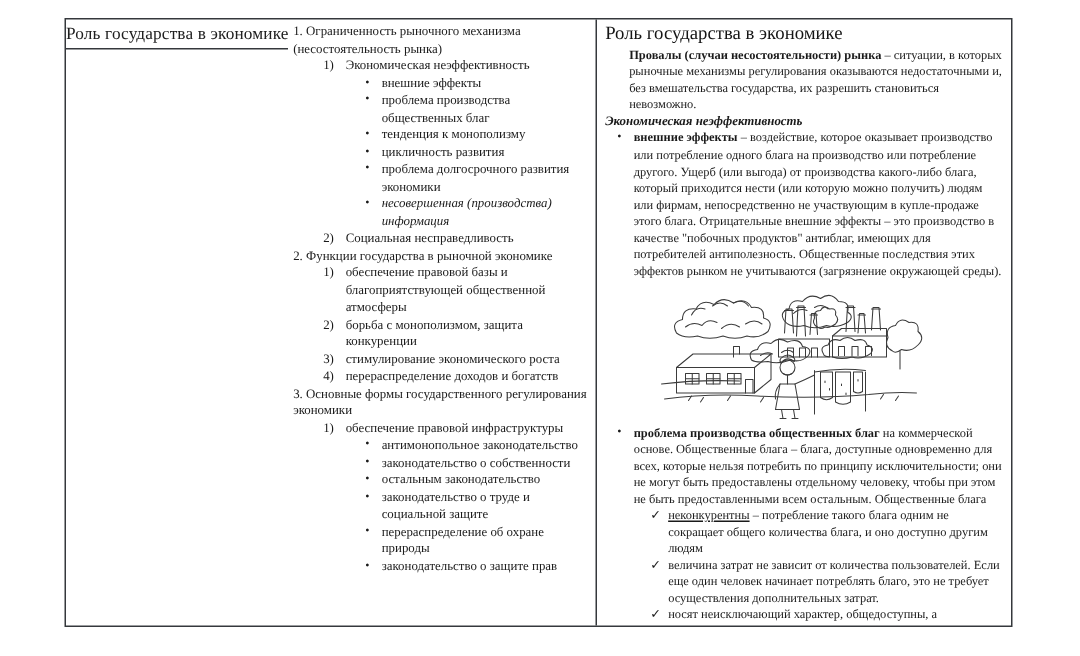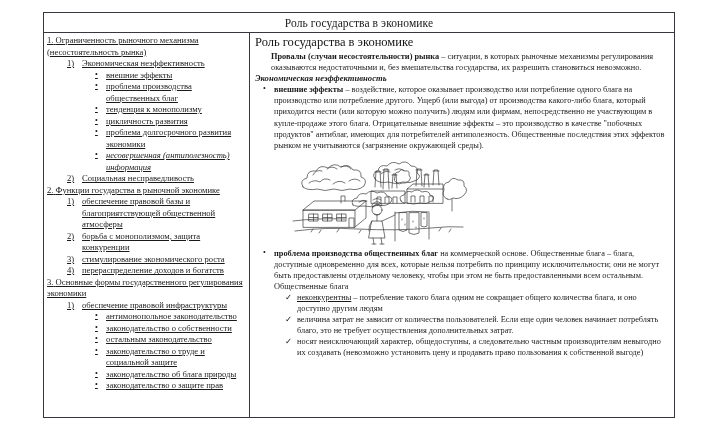--- a/index.html
+++ b/index.html
@@ -26,21 +26,21 @@
   .doc-table {
     position: absolute;
     left: 43px;
     top: 12px;
     width: 632px;
     height: 406px;
     border: 1.4px solid #35383c;
     box-sizing: border-box;
     background: #fff;
     display: flex;
-    flex-direction: column;
+    flex-direction: row;
   }
 
   .title-row {
     height: 20px;
     min-height: 20px;
     border-bottom: 1.4px solid #35383c;
     display: flex;
     align-items: center;
     justify-content: center;
     box-sizing: border-box;
@@ -59,21 +59,20 @@
     box-sizing: border-box;
   }
 
   .col-left {
     width: 206px;
     min-width: 206px;
     border-right: 1.4px solid #35383c;
     box-sizing: border-box;
     padding: 2px 3px 2px 3px;
     overflow: hidden;
-    text-decoration: underline;
   }
   .col-right {
     flex: 1 1 auto;
     box-sizing: border-box;
     padding: 1px 5px 2px 5px;
     overflow: hidden;
   }
 
   
   .outline {
@@ -219,21 +218,21 @@
           <div class="lvl3">
             <span class="bullet">•</span>
             <span class="txt">цикличность развития</span>
           </div>
           <div class="lvl3">
             <span class="bullet">•</span>
             <span class="txt">проблема долгосрочного развития экономики</span>
           </div>
           <div class="lvl3">
             <span class="bullet">•</span>
-            <span class="txt ital">несовершенная (антиполезность) информация</span>
+            <span class="txt ital">несовершенная (производства) информация</span>
           </div>
           <div class="lvl2">
             <span class="marker">2)</span>
             <span class="txt">Социальная несправедливость</span>
           </div>
 
           <div class="lvl1">
             <span class="lvl1-line"><span>2.</span> <span>Функции государства в рыночной экономике</span></span>
           </div>
           <div class="lvl2">
@@ -271,21 +270,21 @@
           <div class="lvl3">
             <span class="bullet">•</span>
             <span class="txt">остальным законодательство</span>
           </div>
           <div class="lvl3">
             <span class="bullet">•</span>
             <span class="txt">законодательство о труде и социальной защите</span>
           </div>
           <div class="lvl3">
             <span class="bullet">•</span>
-            <span class="txt">законодательство об блага природы</span>
+            <span class="txt">перераспределение об охране природы</span>
           </div>
           <div class="lvl3">
             <span class="bullet">•</span>
             <span class="txt">законодательство о защите прав</span>
           </div>
 
         </div>
       </div>
 
       <div class="col-right">

